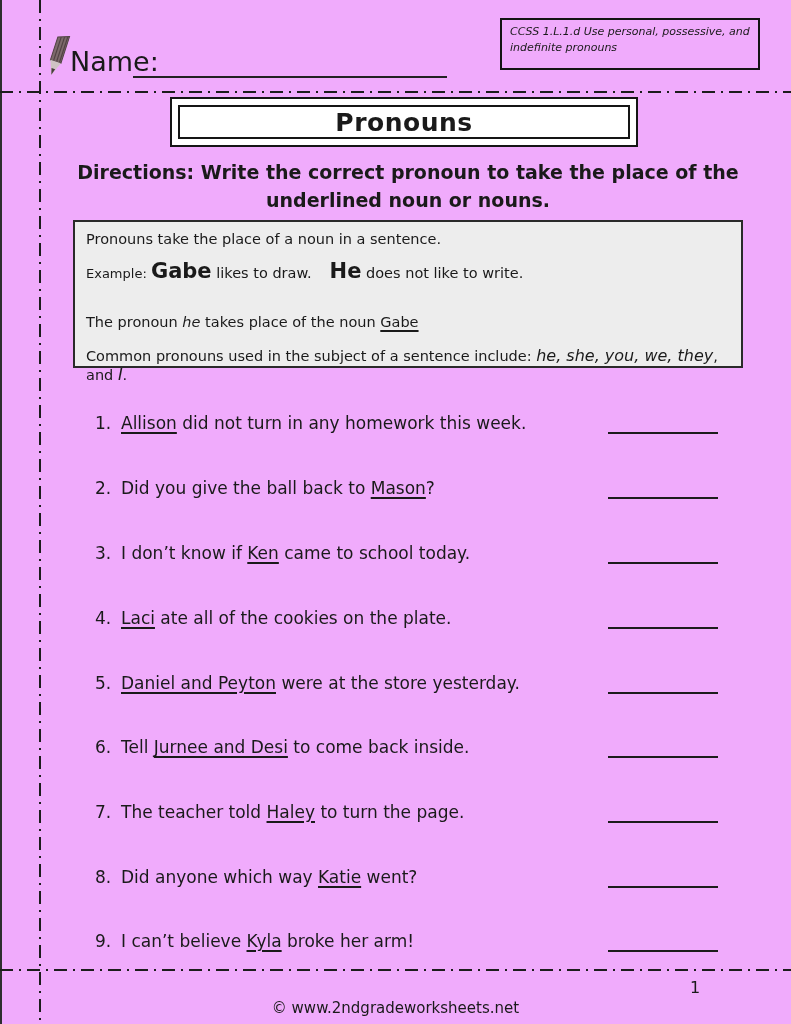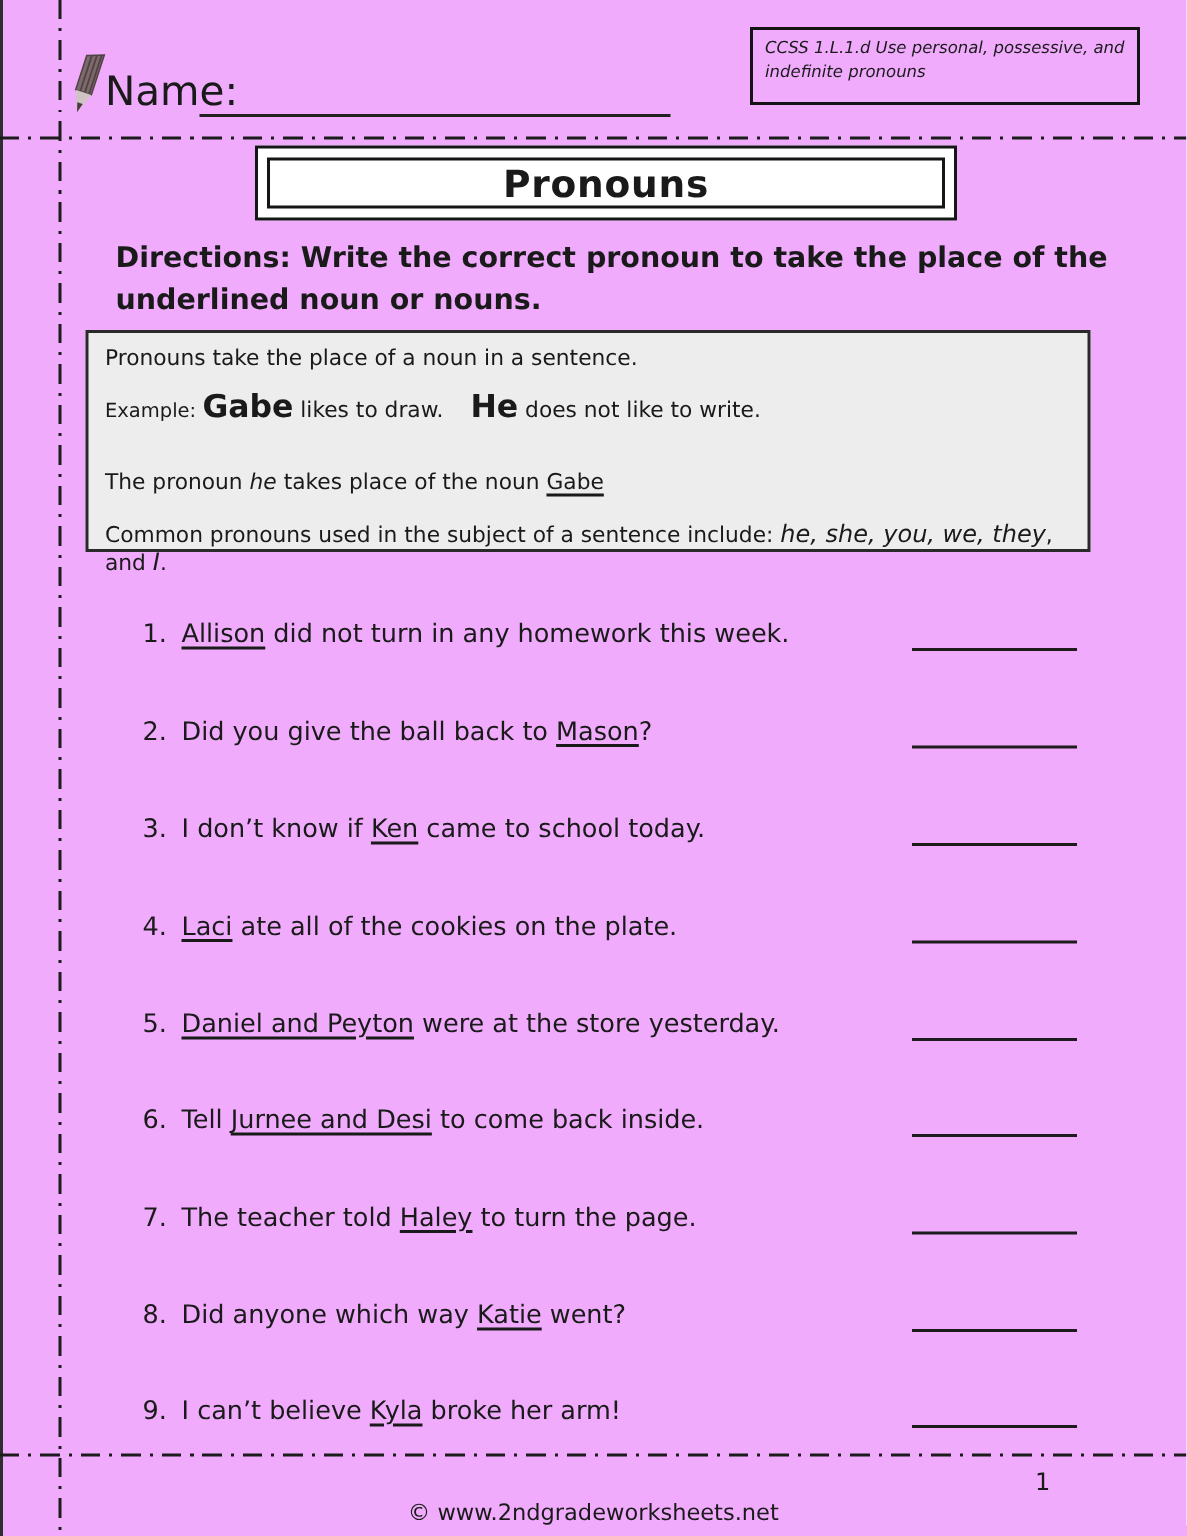--- a/index.html
+++ b/index.html
@@ -35,25 +35,25 @@
     border:2px solid #151515;box-sizing:border-box;padding:6px;background:#fff;
   }
   .title-box-inner{
     width:100%;height:100%;border:2px solid #151515;box-sizing:border-box;
     display:flex;align-items:center;justify-content:center;
     font-size:25px;font-weight:bold;letter-spacing:.5px;
   }
   
   .directions{
     position:absolute;left:77px;top:159px;width:662px;
-    font-size:19px;font-weight:bold;line-height:1.45;
+    font-size:19px;font-weight:bold;line-height:1.45;text-align:center;
   }
   
   .ex-box{
-    position:absolute;left:57px;top:220px;width:670px;height:148px;
+    position:absolute;left:73px;top:220px;width:670px;height:148px;
     background:#ededed;border:2px solid #2a2a2a;box-sizing:border-box;
     padding:9px 11px 0;font-size:14.5px;
   }
   .ex-line2{margin-top:12px;}
   .ex-line3{margin-top:31px;}
   .ex-line4{margin-top:16px;}
   .ex-label{font-size:13px;}
   .ex-big{font-size:21px;font-weight:bold;}
   .ex-big.he{margin-left:18px;}
   .ital{font-style:italic;}

